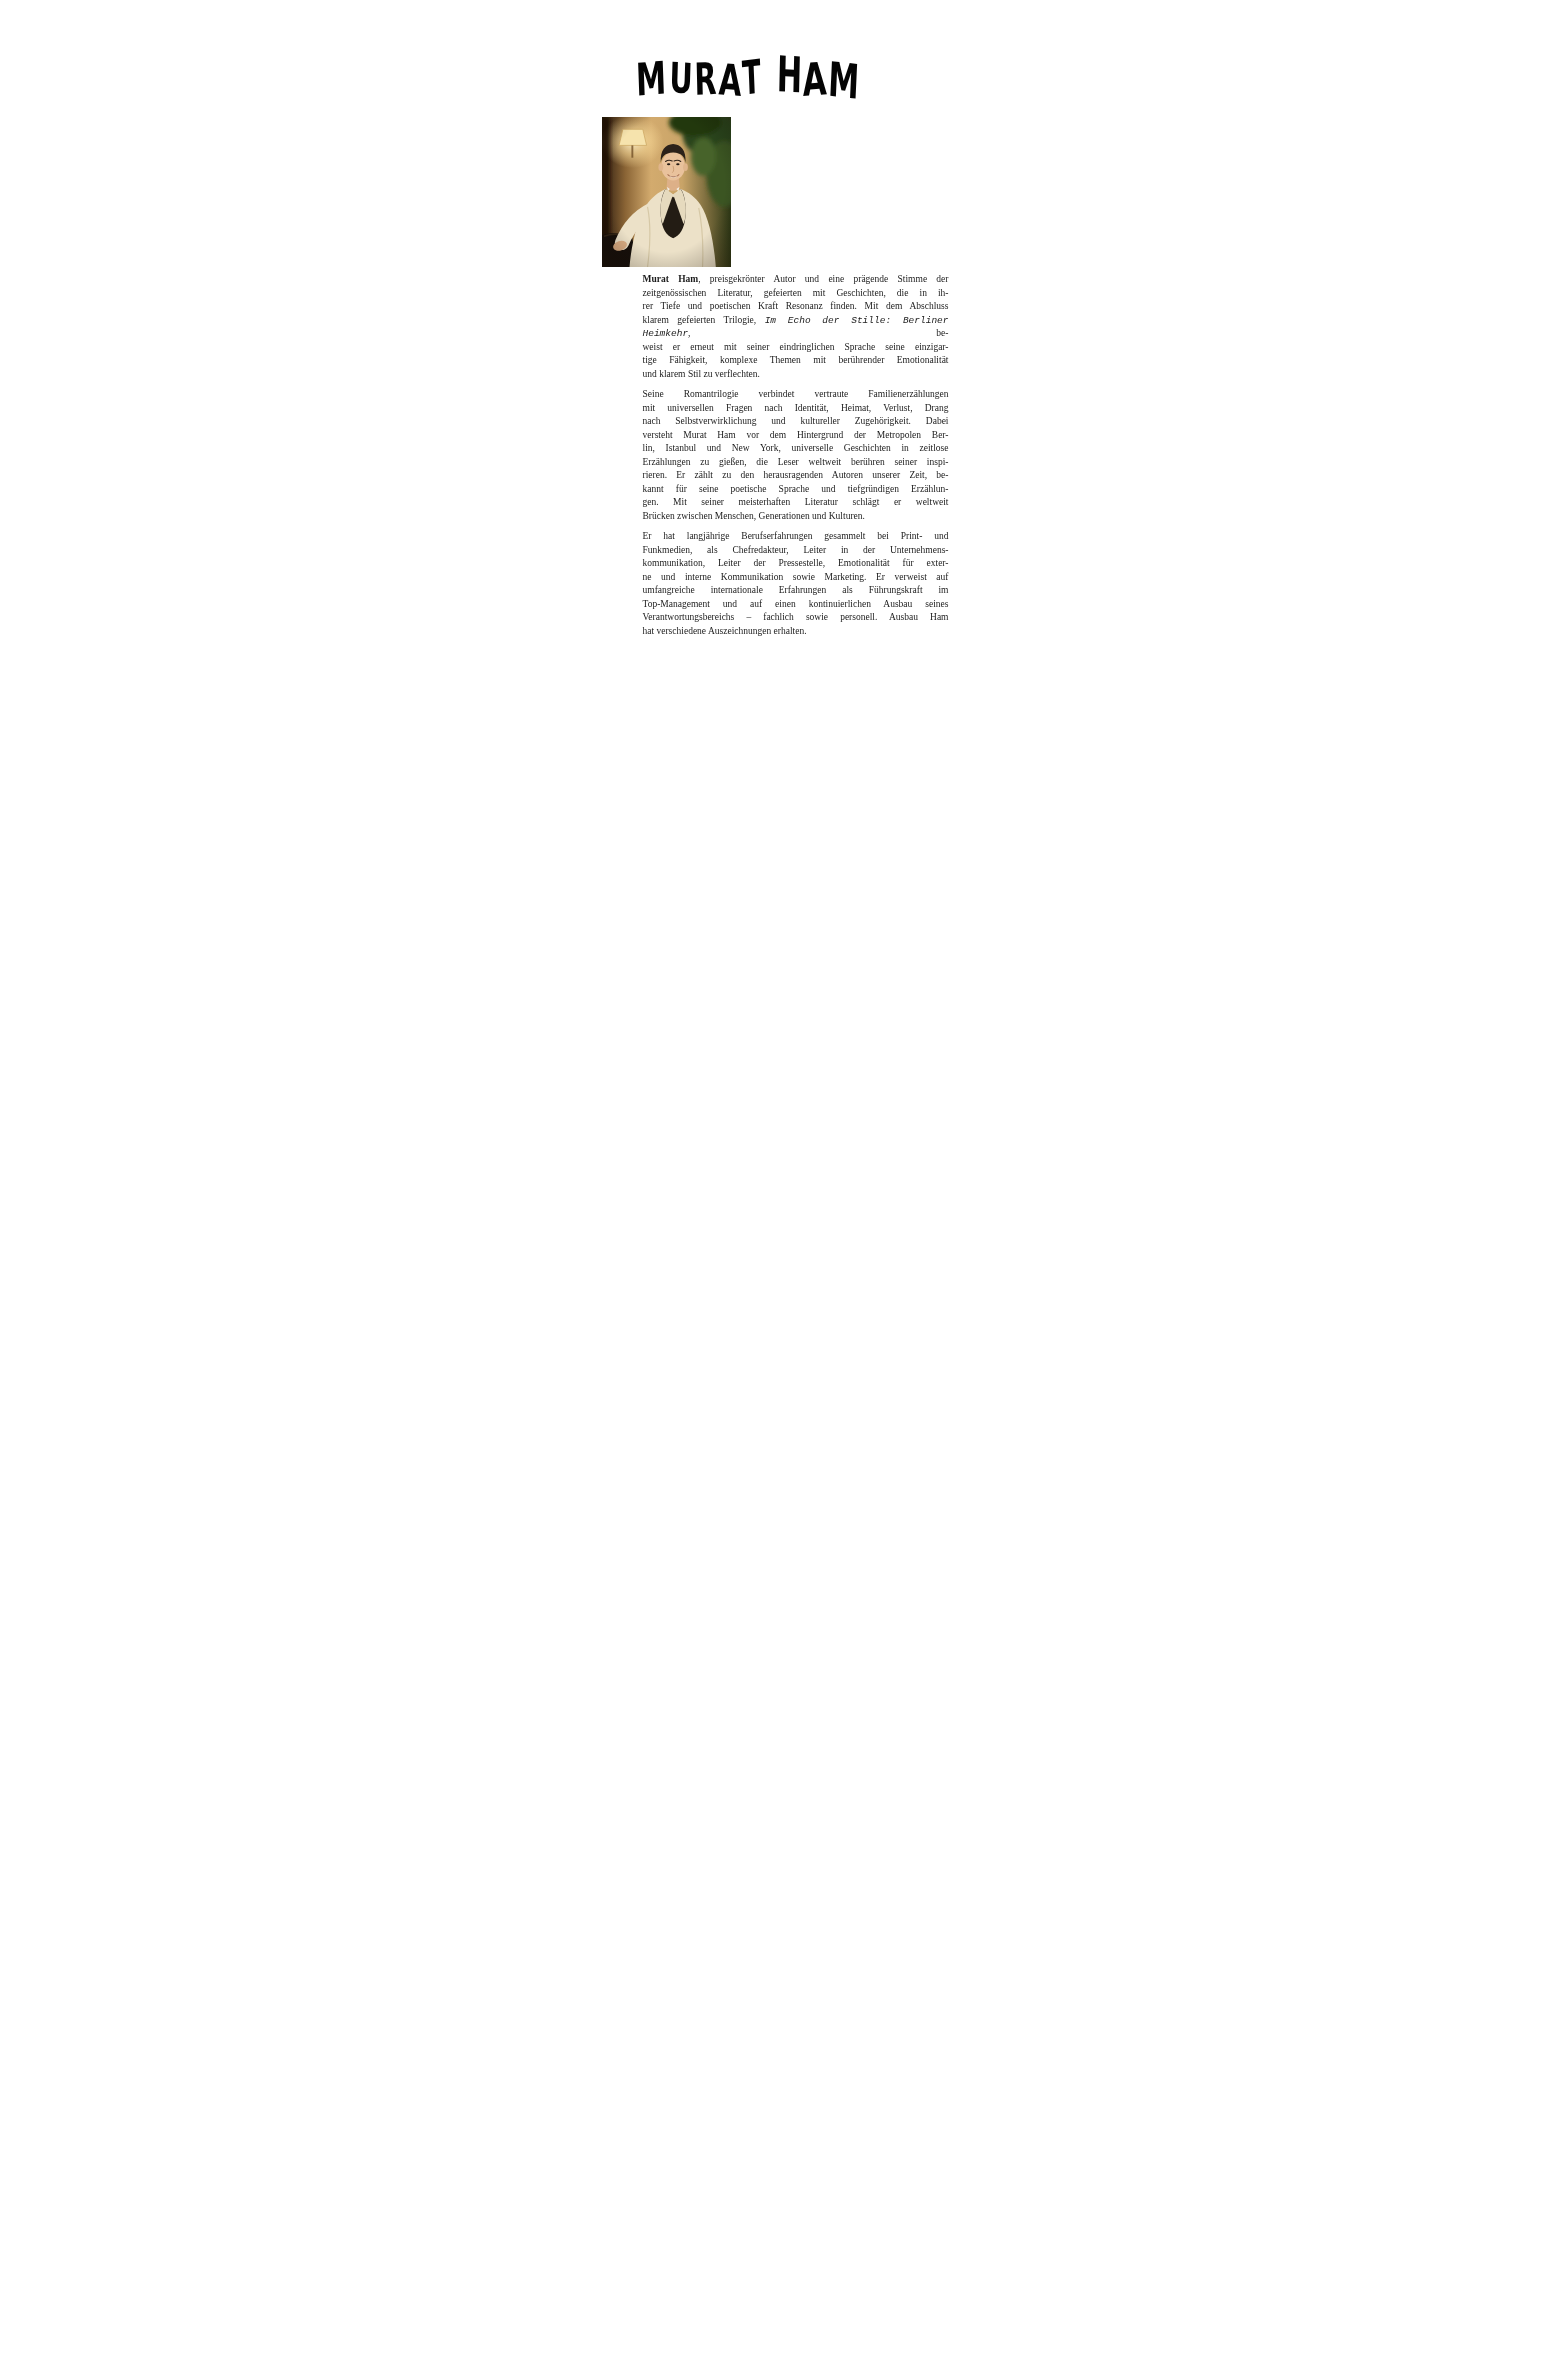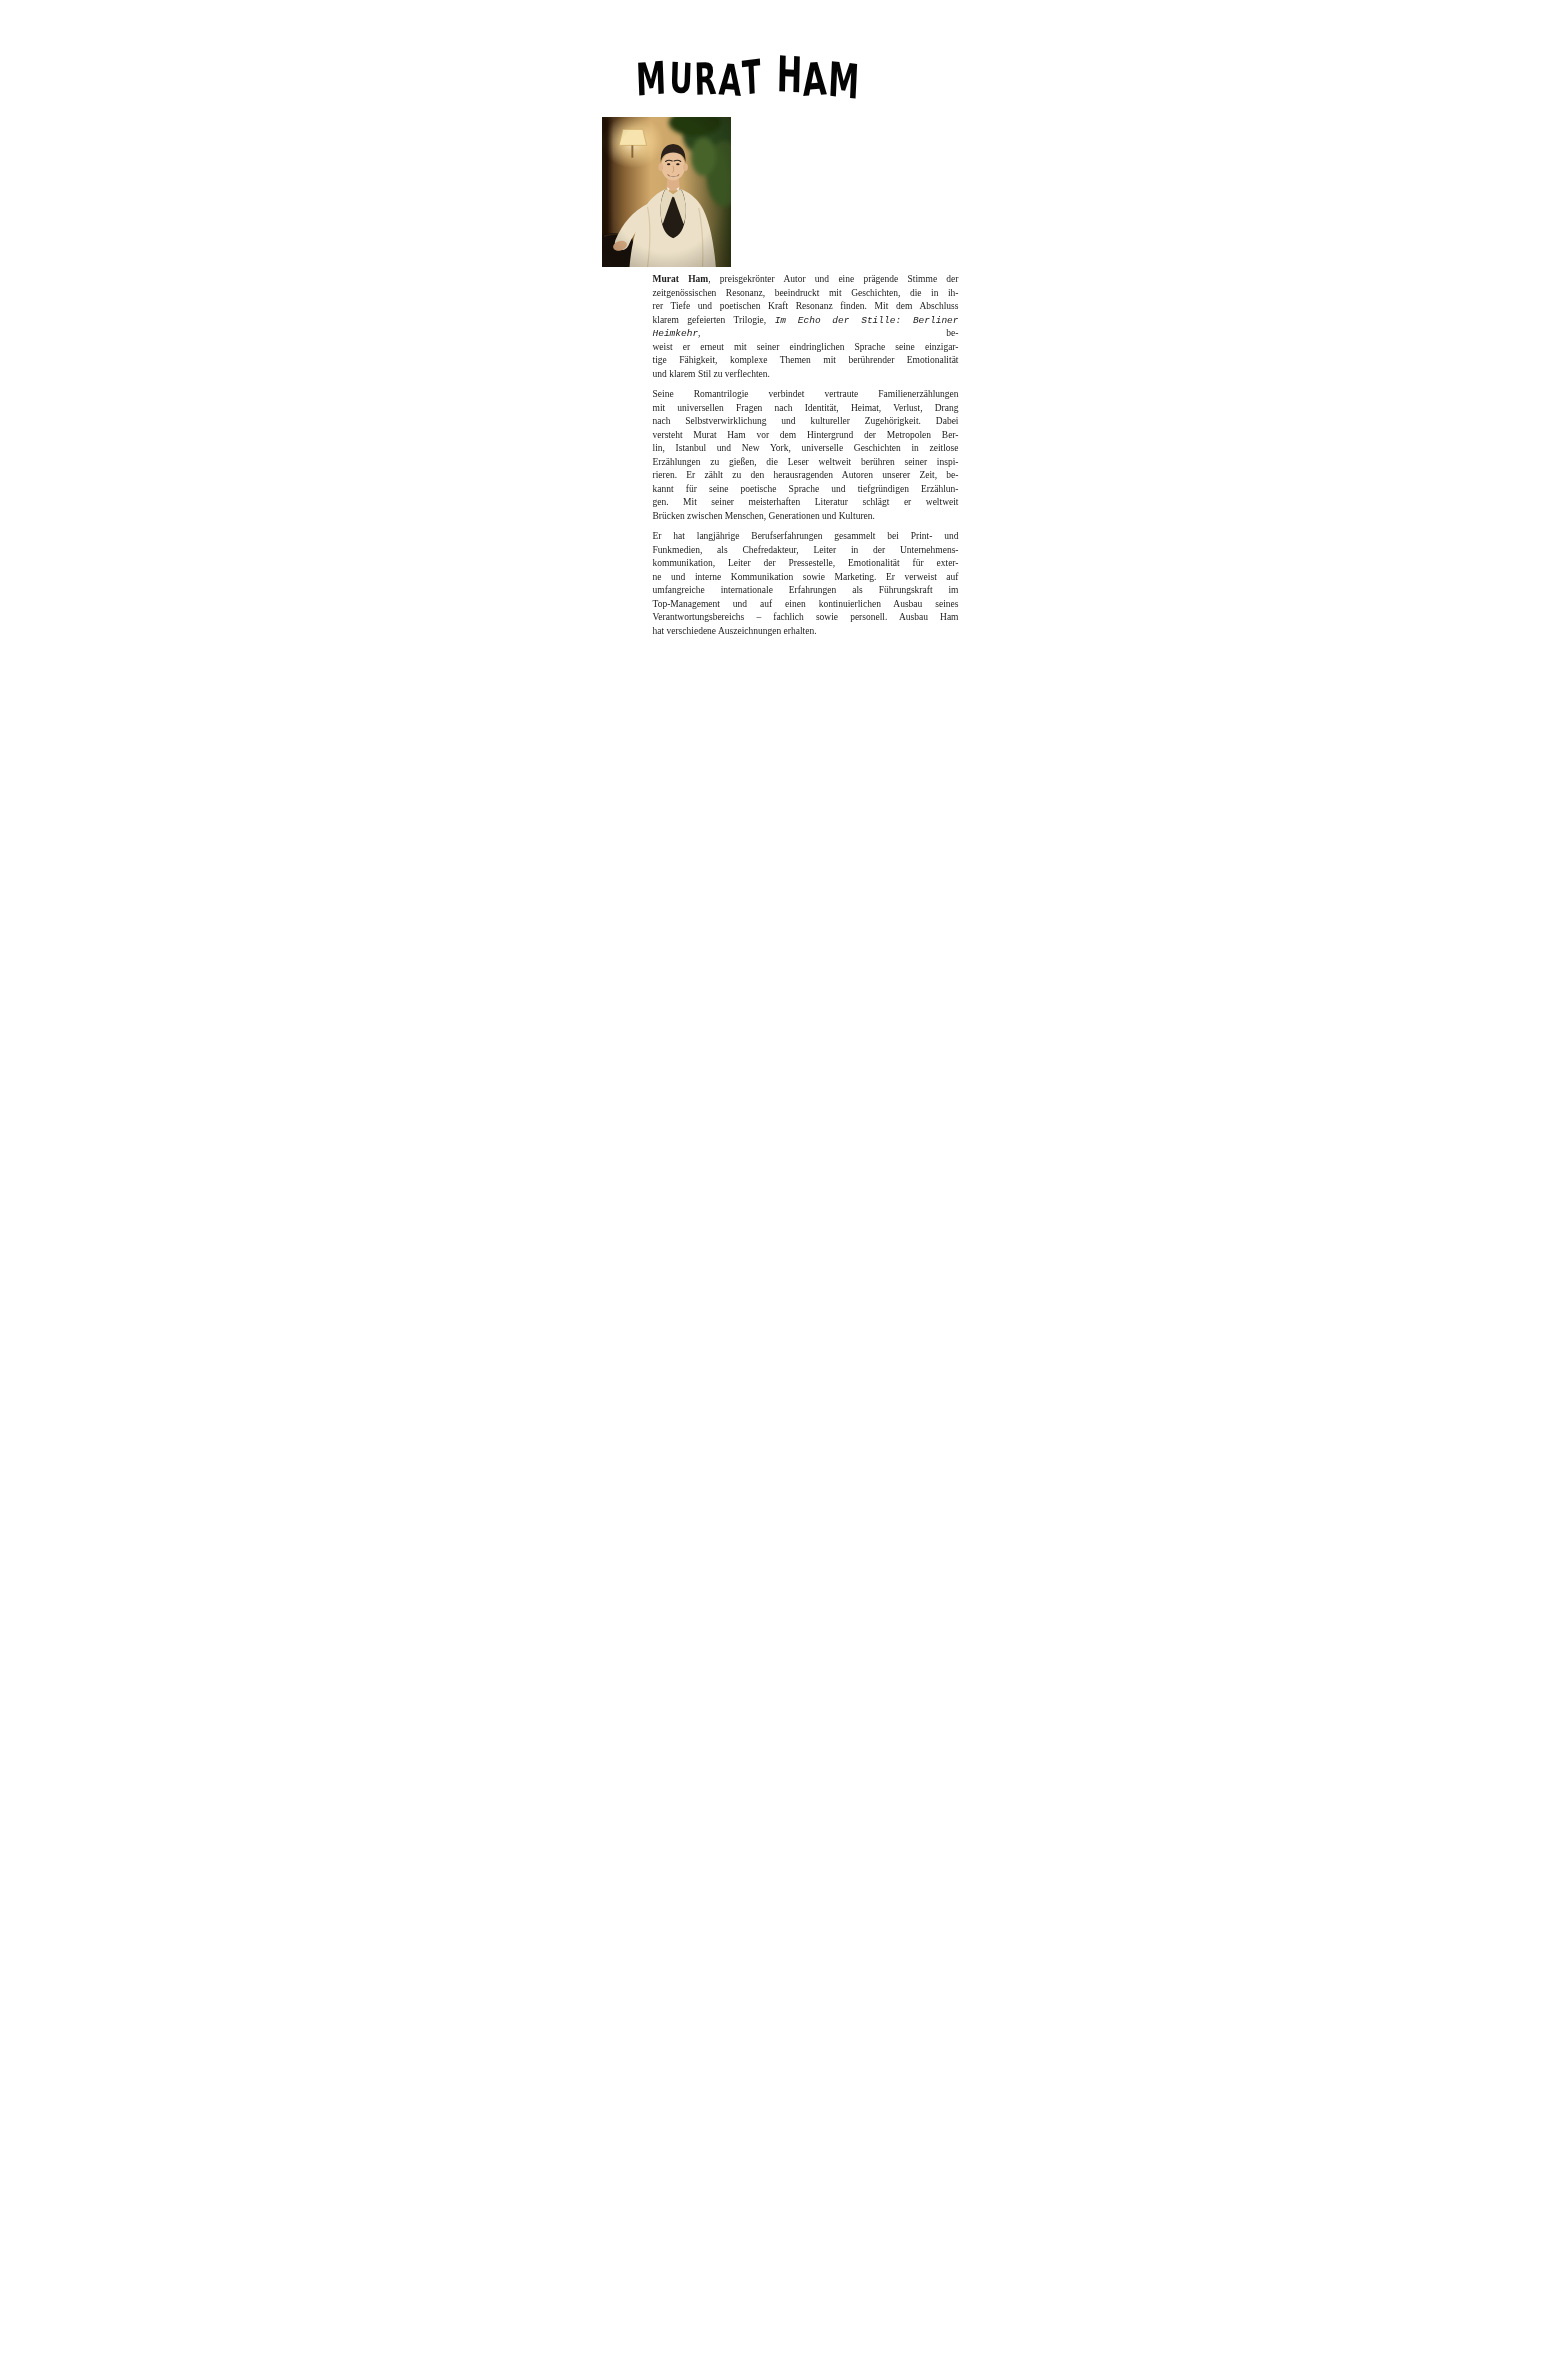--- a/index.html
+++ b/index.html
@@ -49,21 +49,21 @@
     top:117px;
     width:129px;
     height:150px;
     overflow:hidden;
   }
   .photo svg { display:block; width:100%; height:100%; }
 
   
   .bio {
     position:absolute;
-    left:107px;
+    left:97px;
     top:273px;
     width:306px;
     font-size:9.5px;
     line-height:13.5px;
     color:#1b1b1b;
   }
   .para { margin-bottom:7px; }
   .para:last-child { margin-bottom:16px; }
   .line {
     text-align:justify;
@@ -158,21 +158,21 @@
         <path d="M141,123 C146,127.5 155,127.5 160,123 L158,125.5 C153,128.8 148,128.8 143,125.5 Z" fill="#f7efe2" opacity="0.9"></path>
       </g>
 
       <rect width="272" height="317" fill="url(#vign)"></rect>
     </svg>
   </div>
 
   <div class="bio">
       <div class="para">
         <div class="line"><span class="b">Murat Ham</span><span>, preisgekrönter Autor und eine prägende Stimme der</span></div>
-        <div class="line"><span>zeitgenössischen Resonanz, beeindruckt mit Geschichten, die in ih-</span></div>
+        <div class="line"><span>zeitgenössischen Literatur, gefeierten mit Geschichten, die in ih-</span></div>
         <div class="line"><span>rer Tiefe und poetischen Kraft Resonanz finden. Mit dem Abschluss</span></div>
         <div class="line"><span>klarem gefeierten Trilogie, </span><span class="i">Im Echo der Stille: Berliner Heimkehr</span><span>, be-</span></div>
         <div class="line"><span>weist er erneut mit seiner eindringlichen Sprache seine einzigar-</span></div>
         <div class="line"><span>tige Fähigkeit, komplexe Themen mit berührender Emotionalität</span></div>
         <div class="line last"><span>und klarem Stil zu verflechten.</span></div>
       </div>
       <div class="para">
         <div class="line"><span>Seine Romantrilogie verbindet vertraute Familienerzählungen</span></div>
         <div class="line"><span>mit universellen Fragen nach Identität, Heimat, Verlust, Drang</span></div>
         <div class="line"><span>nach Selbstverwirklichung und kultureller Zugehörigkeit. Dabei</span></div>

